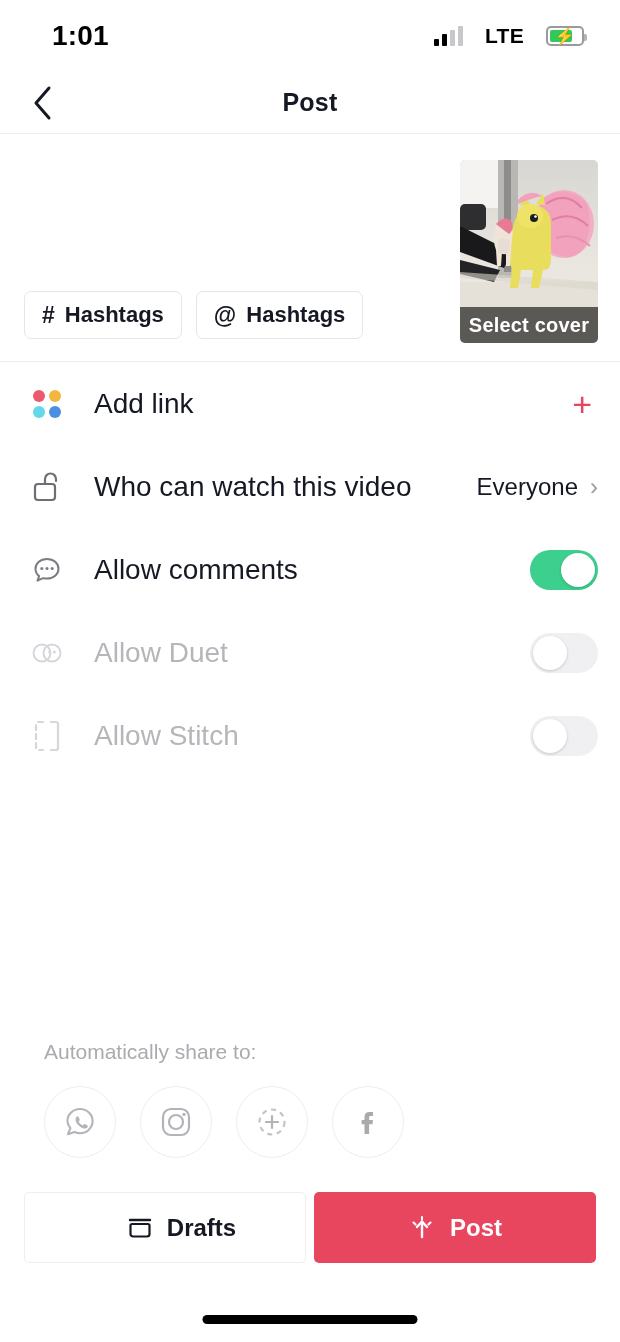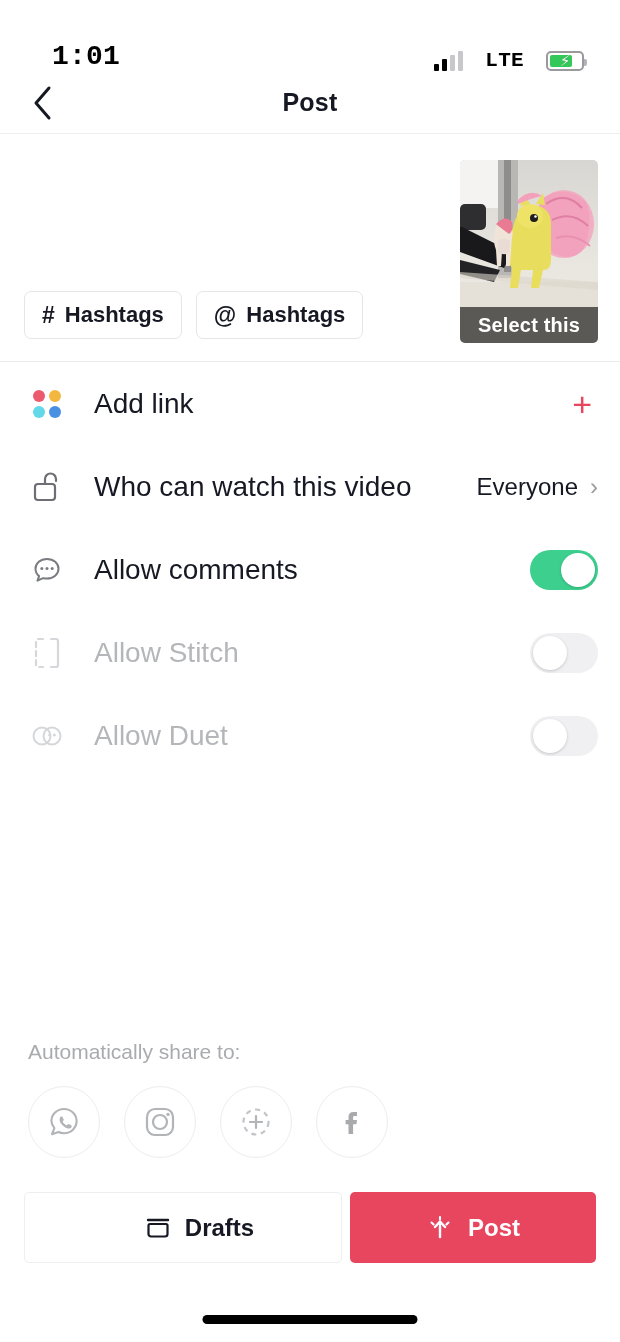--- a/index.html
+++ b/index.html
@@ -17,24 +17,23 @@
     width: 620px;
     height: 1342px;
     background: #ffffff;
   }
 
   
   .status-bar {
     position: relative;
     height: 72px;
     display: flex;
-    align-items: flex-end;
+    align-items: center;
     justify-content: space-between;
     padding: 0 36px 0 52px;
-    font-family: Liberation Mono, monospace;
   }
   .status-time {
     font-size: 28px;
     font-weight: 700;
     color: #000;
     letter-spacing: 0.2px;
   }
   .status-right {
     display: flex;
     align-items: center;
@@ -243,21 +242,21 @@
     grid-template-rows: 12px 12px;
     gap: 4px;
   }
   .dots span { width: 12px; height: 12px; border-radius: 50%; display: block; }
 
   
   .share-section {
     position: absolute;
     left: 0; right: 0;
     top: 1040px;
-    padding: 0 28px;
+    padding: 0 44px;
   }
   .share-title {
     font-size: 21px;
     color: #aaabaf;
     margin-bottom: 22px;
   }
   .share-icons { display: flex; gap: 24px; }
   .share-circle {
     width: 72px; height: 72px;
     border-radius: 50%;
@@ -271,21 +270,21 @@
   
   .actions {
     position: absolute;
     left: 24px; right: 24px;
     top: 1192px;
     display: flex;
     gap: 0;
     height: 71px;
   }
   .btn-drafts {
-    width: 318px;
+    width: 282px;
     border: 1px solid #eeeeef;
     border-radius: 5px;
     background: #fff;
     display: flex;
     align-items: center;
     justify-content: center;
     gap: 14px;
     font-size: 24px;
     font-weight: 700;
     color: #161823;
@@ -389,21 +388,21 @@
         <ellipse cx="70" cy="56" rx="13" ry="12" fill="#eee367"></ellipse>
         <path d="M60 46 l4 -12 l6 10 z" fill="#e8dd5c"></path>
         <path d="M76 44 l7 -11 l2 12 z" fill="#e8dd5c"></path>
         <circle cx="74" cy="58" r="4" fill="#1d1d1f"></circle>
         <circle cx="75.5" cy="56.5" r="1.3" fill="#fff"></circle>
         <path d="M58 40 q12 -12 24 -4 q-10 2 -24 8 z" fill="#f3a0bc"></path>
         <path d="M36 66 q8 -8 14 -2 q4 6 2 14 l-2 28 l-4 0 l0 -14 l-4 0 l-1 14 l-4 0 l-1 -16 q-4 -10 0 -24 z" fill="#f0e3d8"></path>
         <path d="M36 64 q9 -10 16 -2 q2 8 -3 12 q-8 -6 -13 -10 z" fill="#e87a94"></path>
         <path d="M38 80 q8 -3 12 1 l-1 12 q-6 3 -11 -1 z" fill="#e8dcd4"></path>
       </svg>
-      <div class="cover-label">Select this</div>
+      <div class="cover-label">Select cover</div>
     </div>
   </div>
 
   <div class="settings">
 
     <div class="row">
       <div class="row-icon">
         <div class="dots">
           <span style="background:#ec5a6e"></span>
           <span style="background:#f3b73f"></span>
@@ -441,41 +440,41 @@
         </svg>
       </div>
       <div class="row-label">Allow comments</div>
       <div class="toggle on">
           <div class="knob"></div>
         </div>
     </div>
 
     <div class="row disabled">
       <div class="row-icon">
-        <svg width="26" height="32" viewBox="0 0 26 32" fill="none">
-          <path d="M9 2 H4 a2 2 0 0 0 -2 2 V28 a2 2 0 0 0 2 2 H9" stroke="#d6d7db" stroke-width="2.2" stroke-linecap="round" stroke-dasharray="5 4" fill="none"></path>
-          <path d="M17 2 H22 a2 2 0 0 1 2 2 V28 a2 2 0 0 1 -2 2 H17" stroke="#d6d7db" stroke-width="2.2" stroke-linecap="round" fill="none"></path>
-        </svg>
-      </div>
-      <div class="row-label">Allow Stitch</div>
-      <div class="toggle">
-          <div class="knob"></div>
-        </div>
-    </div>
-
-    <div class="row disabled">
-      <div class="row-icon">
         <svg width="32" height="26" viewBox="0 0 32 26" fill="none">
           <circle cx="11" cy="13" r="8.5" stroke="#d6d7db" stroke-width="2"></circle>
           <circle cx="21" cy="13" r="8.5" stroke="#d6d7db" stroke-width="2"></circle>
           <circle cx="18.6" cy="12" r="1.5" fill="#d6d7db"></circle>
           <circle cx="23.4" cy="12" r="1.5" fill="#d6d7db"></circle>
         </svg>
       </div>
       <div class="row-label">Allow Duet</div>
+      <div class="toggle">
+          <div class="knob"></div>
+        </div>
+    </div>
+
+    <div class="row disabled">
+      <div class="row-icon">
+        <svg width="26" height="32" viewBox="0 0 26 32" fill="none">
+          <path d="M9 2 H4 a2 2 0 0 0 -2 2 V28 a2 2 0 0 0 2 2 H9" stroke="#d6d7db" stroke-width="2.2" stroke-linecap="round" stroke-dasharray="5 4" fill="none"></path>
+          <path d="M17 2 H22 a2 2 0 0 1 2 2 V28 a2 2 0 0 1 -2 2 H17" stroke="#d6d7db" stroke-width="2.2" stroke-linecap="round" fill="none"></path>
+        </svg>
+      </div>
+      <div class="row-label">Allow Stitch</div>
       <div class="toggle">
           <div class="knob"></div>
         </div>
     </div>
 
 
   </div>
 
   <div class="share-section">
     <div class="share-title">Automatically share to:</div>

